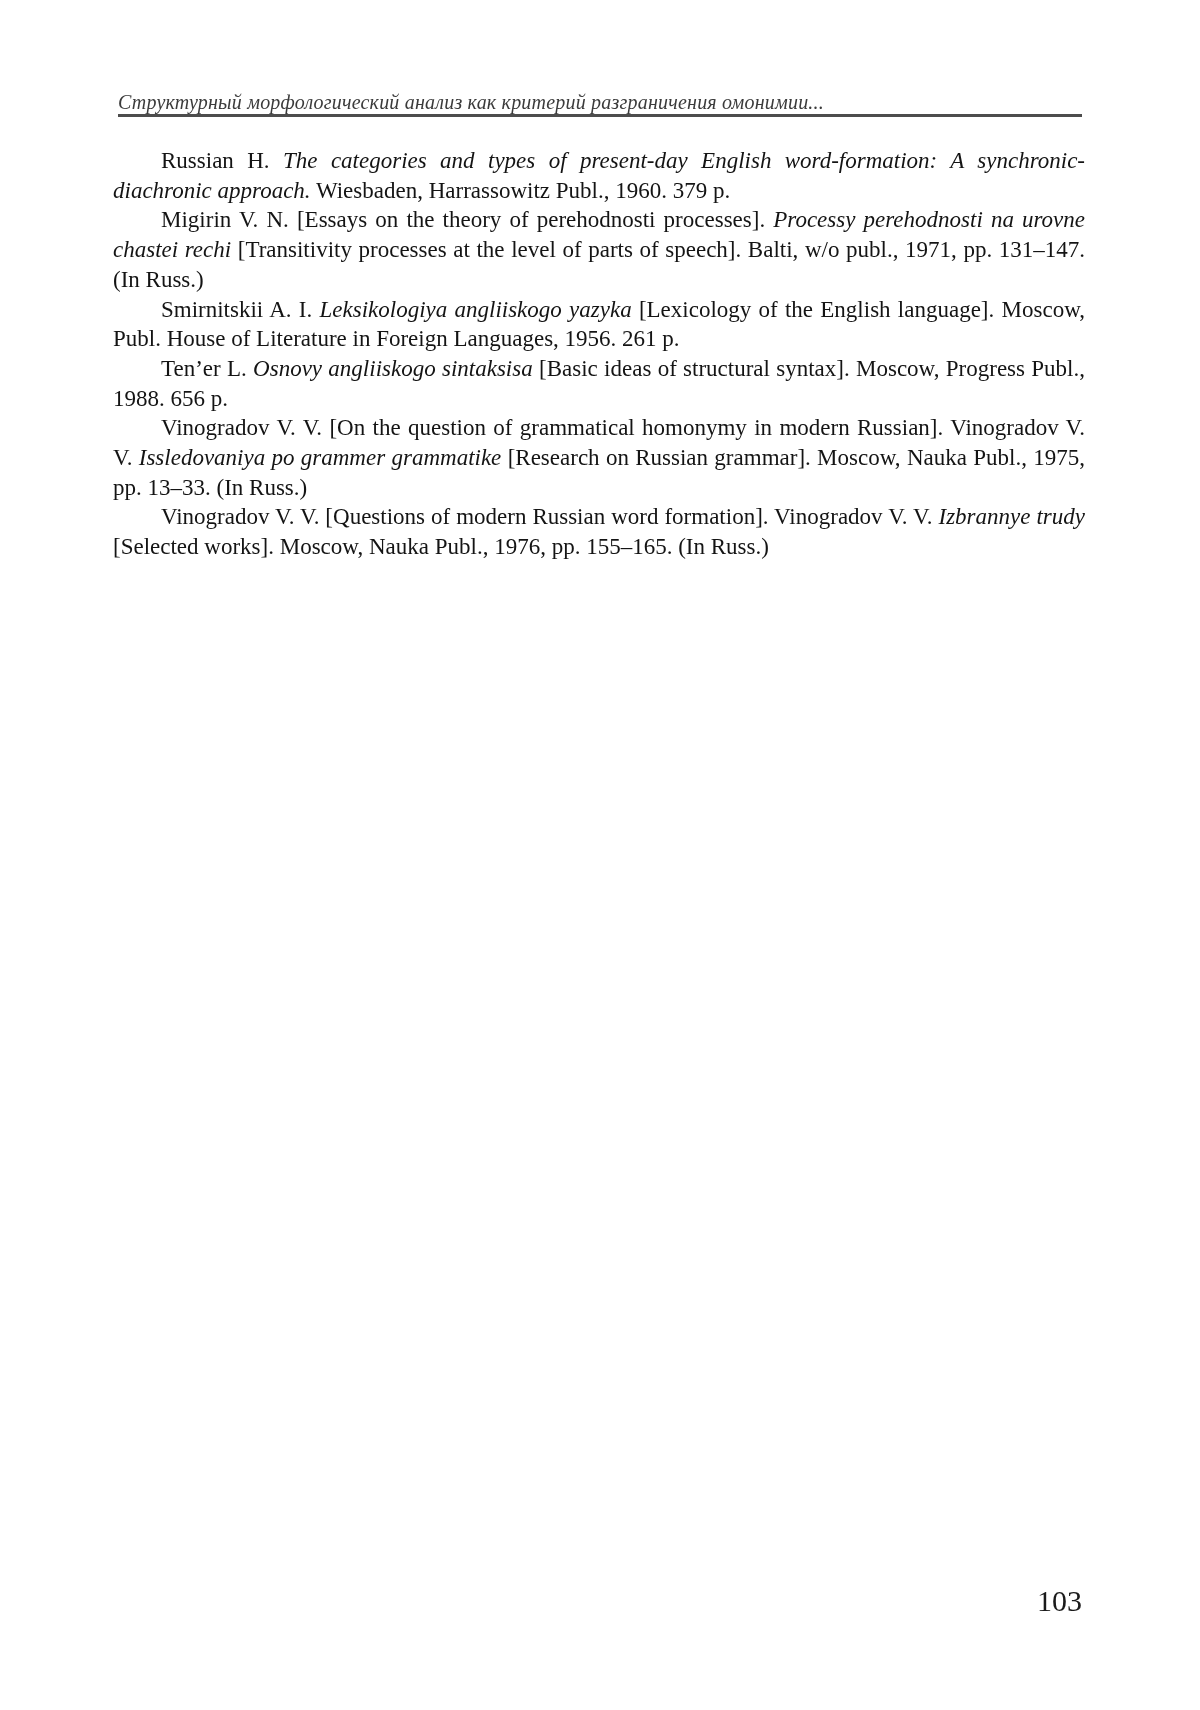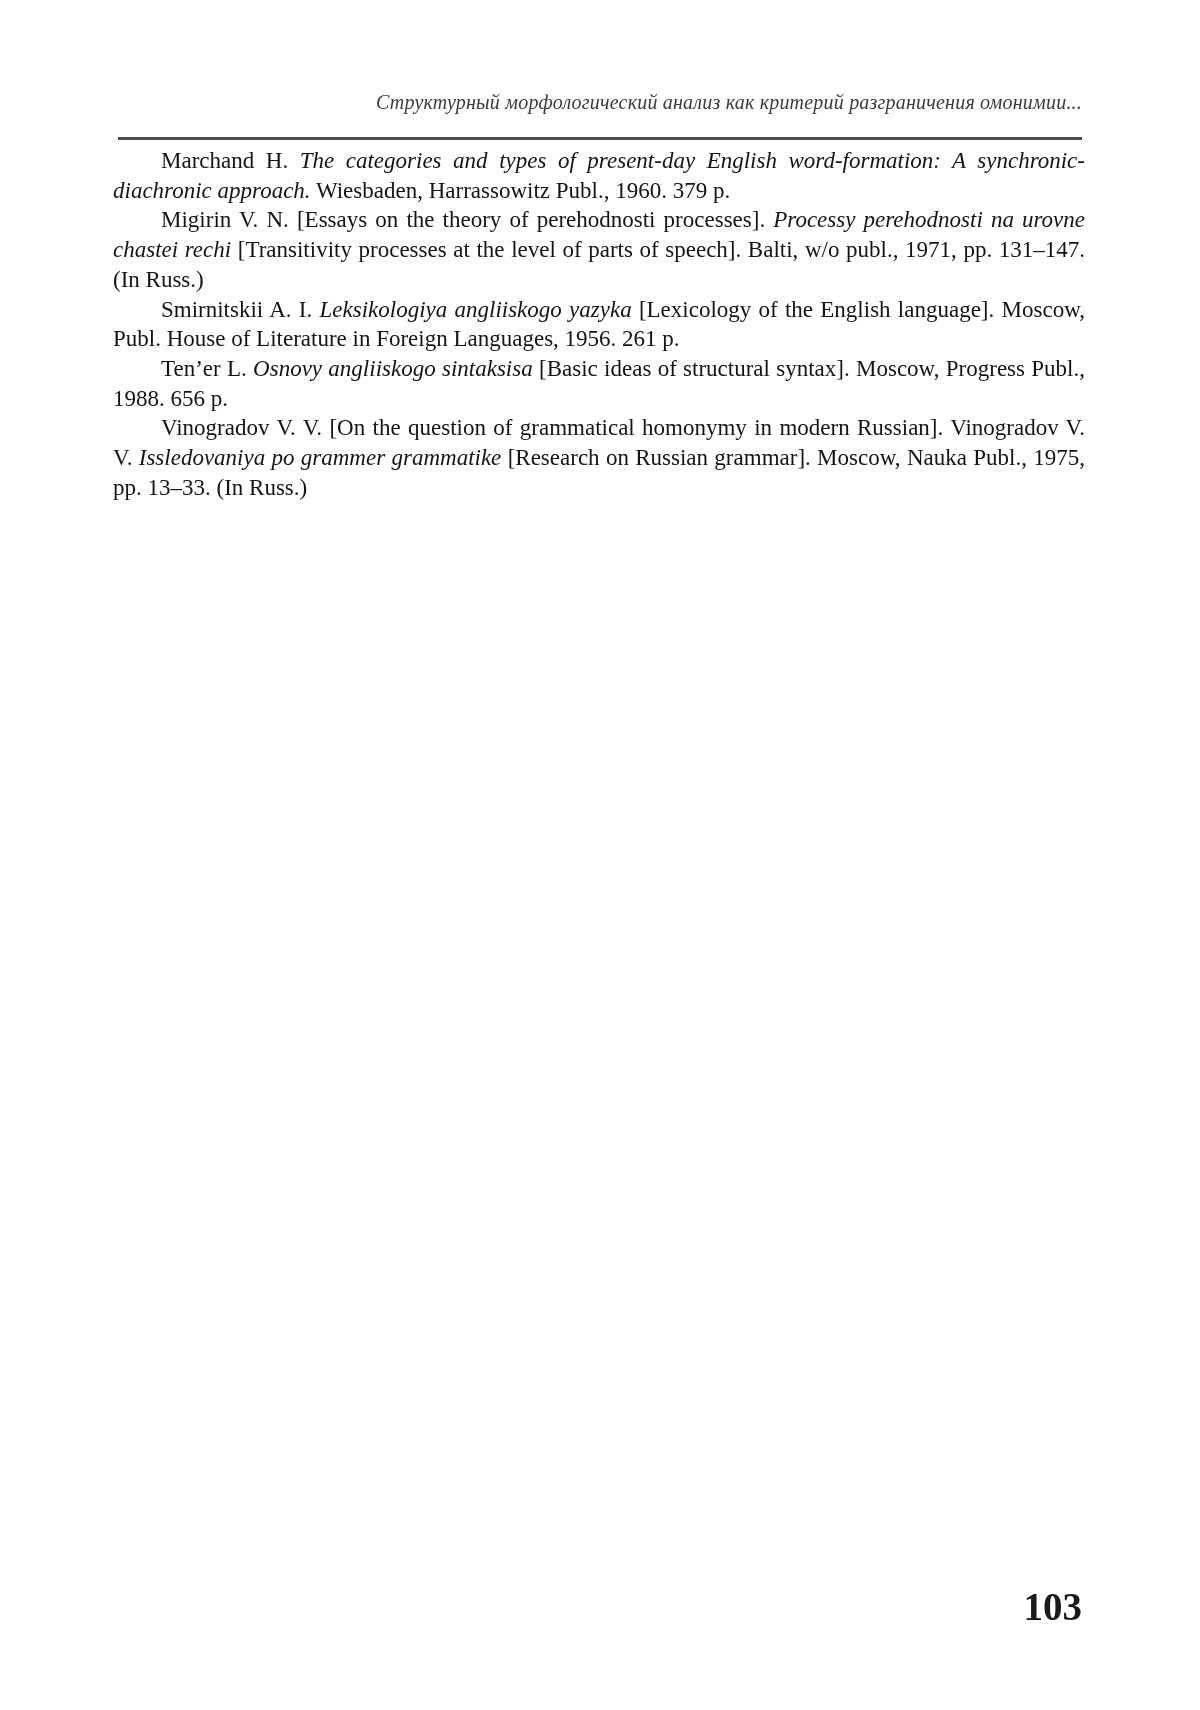--- a/index.html
+++ b/index.html
@@ -16,27 +16,26 @@
     font-family: "Liberation Serif", "DejaVu Serif", serif;
     color: #161616;
   }
   .running-head {
     position: absolute;
     left: 118px;
     width: 964px;
     top: 90px;
   }
   .running-title {
-    text-align: right;
     font-style: italic;
     font-size: 20px;
     line-height: 24px;
     color: #3b3b3b;
     letter-spacing: 0.2px;
-    padding-bottom: 23px;
+    padding-bottom: 0;
     white-space: nowrap;
   }
   .head-rule {
     height: 3px;
     background: #4d4d4d;
   }
   .refs {
     position: absolute;
     left: 113px;
     top: 146px;
@@ -52,38 +51,38 @@
     text-indent: 48px;
   }
   .ref i {
   }
   .folio {
     position: absolute;
     top: 1584px;
     left: 118px;
     width: 964px;
     text-align: right;
-    font-size: 39px;
+    font-size: 30px;
     color: #1a1a1a;
-    font-weight: bold;
   }
 </style>
 </head>
 <body>
 
 <div class="page">
 
   <div class="running-head">
     <div class="running-title">Структурный морфологический анализ как критерий разграничения омонимии...</div>
     <div class="head-rule"></div>
   </div>
 
   <div class="refs" id="refs">
-      <p class="ref"><span>Marchand H. </span><i>The categories and types of present-day English word-formation: A synchronic-diachronic approach.</i><span> Wiesbaden, Harrassowitz Publ., 1960. 379 p.</span></p>
+      <p class="ref"><span>Russian H. </span><i>The categories and types of present-day English word-formation: A synchronic-diachronic approach.</i><span> Wiesbaden, Harrassowitz Publ., 1960. 379 p.</span></p>
       <p class="ref"><span>Migirin V. N. [Essays on the theory of perehodnosti processes]. </span><i>Processy perehodnosti na urovne chastei rechi</i><span> [Transitivity processes at the level of parts of speech]. Balti, w/o publ., 1971, pp. 131–147. (In Russ.)</span></p>
       <p class="ref"><span>Smirnitskii A. I. </span><i>Leksikologiya angliiskogo yazyka</i><span> [Lexicology of the English language]. Moscow, Publ. House of Literature in Foreign Languages, 1956. 261 p.</span></p>
       <p class="ref"><span>Ten’er L. </span><i>Osnovy angliiskogo sintaksisa</i><span> [Basic ideas of structural syntax]. Moscow, Progress Publ., 1988. 656 p.</span></p>
       <p class="ref"><span>Vinogradov V. V. [On the question of grammatical homonymy in modern Russian]. Vinogradov V. V. </span><i>Issledovaniya po grammer grammatike</i><span> [Research on Russian grammar]. Moscow, Nauka Publ., 1975, pp. 13–33. (In Russ.)</span></p>
+      <p class="ref"><span>Vinogradov V. V. [Questions of modern Russian word formation]. Vinogradov V. V. </span><i>Izbrannye trudy</i><span> [Selected works]. Moscow, Nauka Publ., 1976, pp. 155–165. (In Russ.)</span></p>
     </div>
 
   <div class="folio">103</div>
 
 </div>
 
 </body></html>

